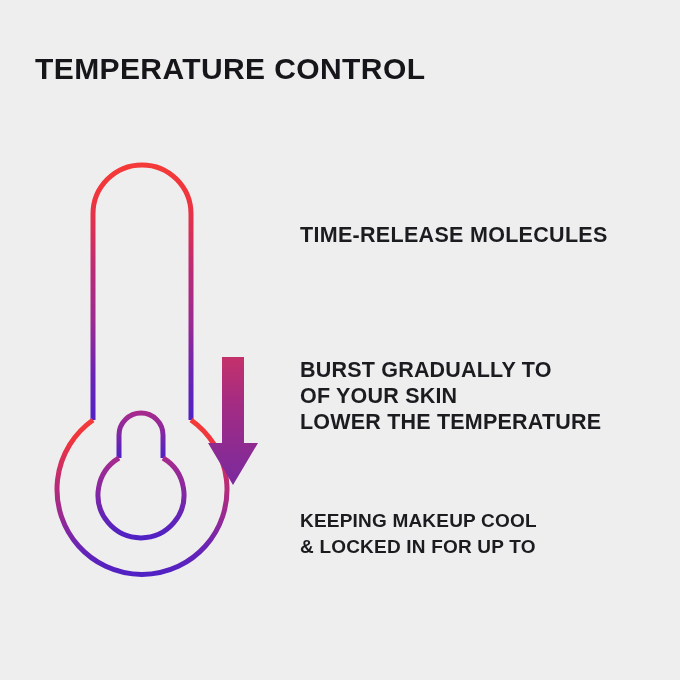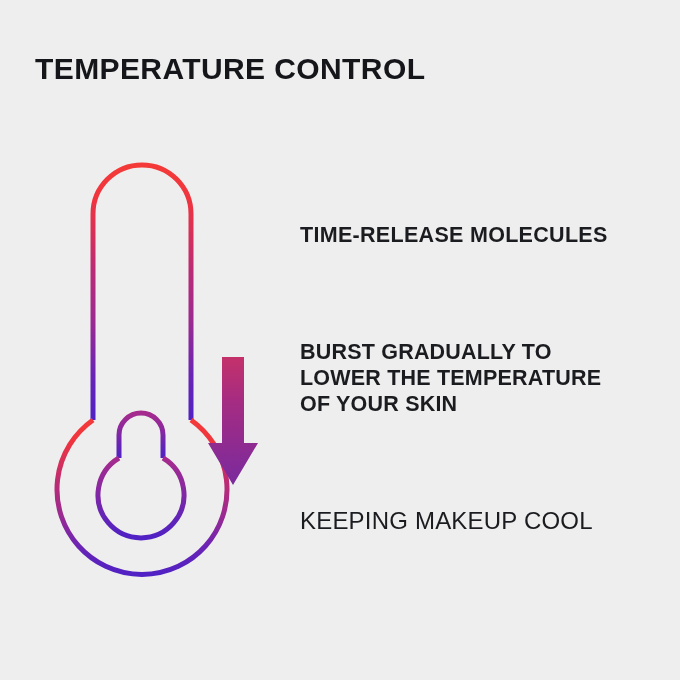--- a/index.html
+++ b/index.html
@@ -63,31 +63,31 @@
 
   #copy-1 {
     top: 222px;
     font-size: 21.5px;
     line-height: 26px;
     font-weight: 600;
     letter-spacing: 0.3px;
     text-align: center;
   }
   #copy-2 {
-    top: 339px;
+    top: 357px;
     font-size: 21.5px;
     line-height: 26px;
     font-weight: 700;
     letter-spacing: 0.2px;
   }
   #copy-3 {
     top: 508px;
-    font-size: 24px;
+    font-size: 19px;
     line-height: 26px;
-    font-weight: 400;
+    font-weight: 700;
     letter-spacing: 0.2px;
   }
 </style>
 </head>
 <body>
 
 <div id="stage">
 
   <div id="title-block">
     <span class="tline">TEMPERATURE CONTROL</span>
@@ -146,21 +146,22 @@
                Z" fill="url(#arrowGrad)" stroke="none"></path>
     </svg>
   </div>
 
   <div class="copy-block" id="copy-1">
     <span class="cline">TIME-RELEASE MOLECULES</span>
   </div>
 
   <div class="copy-block" id="copy-2">
     <span class="cline">BURST GRADUALLY TO</span>
+    <span class="cline">OF YOUR SKIN</span>
     <span class="cline">LOWER THE TEMPERATURE</span>
-    <span class="cline">OF YOUR SKIN</span>
   </div>
 
   <div class="copy-block" id="copy-3">
     <span class="cline">KEEPING MAKEUP COOL</span>
+    <span class="cline">&amp; LOCKED IN FOR UP TO</span>
   </div>
 
 </div>
 
 </body></html>

